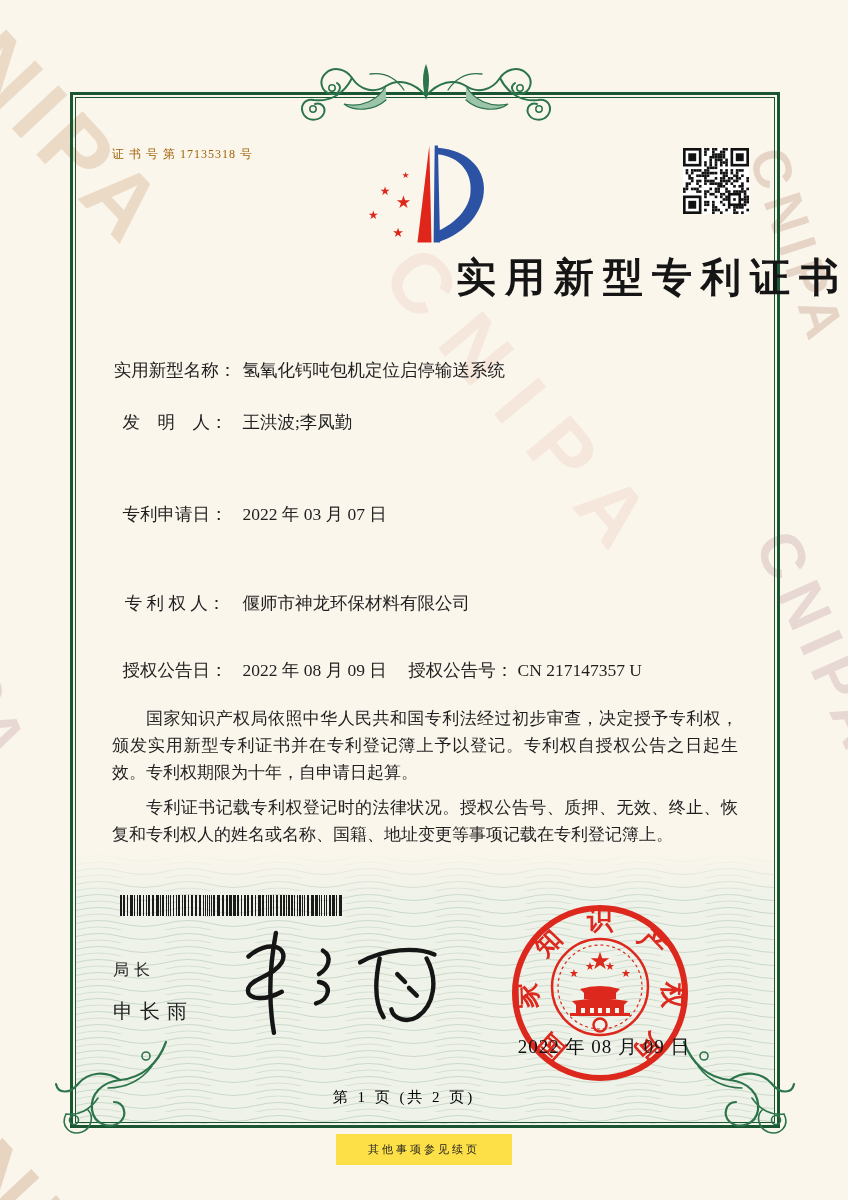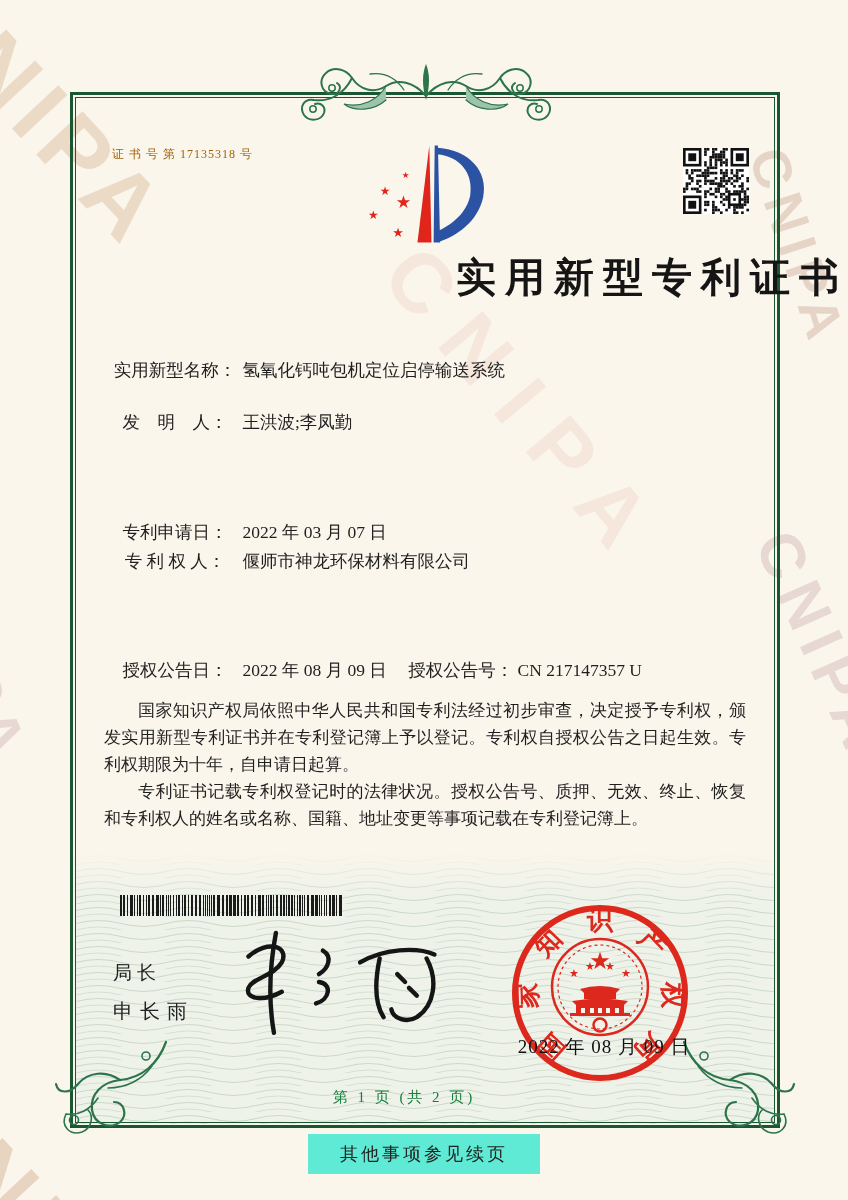--- a/index.html
+++ b/index.html
@@ -27,32 +27,32 @@
   .certno{position:absolute;left:112px;top:146px;font-size:12px;letter-spacing:1px;z-index:4;color:#a16207;}
   .logo{position:absolute;left:355px;top:138px;z-index:4;}
   .qr{position:absolute;left:683px;top:148px;z-index:4;}
   .title{position:absolute;left:0;width:848px;top:250px;text-align:right;font-size:40px;font-weight:bold;
          letter-spacing:9px;z-index:4;color:#151515;}
   .row{position:absolute;left:112px;font-size:17.5px;z-index:4;white-space:nowrap;color:#1f1f1f;}
   .lab{display:inline-block;width:126px;text-align:center;}
   .lab2{margin-left:17px;}
   .paras{position:absolute;left:104px;top:697px;width:642px;font-size:17px;line-height:27px;
          text-align:justify;z-index:4;color:#1f1f1f;}
-  .paras p{margin:0;text-indent:2em;}
+  .paras p{margin:8px;text-indent:2em;}
   .barcode{position:absolute;left:120px;top:895px;z-index:4;}
-  .director-label{position:absolute;left:113px;top:960px;font-size:19px;letter-spacing:5px;z-index:4;}
+  .director-label{position:absolute;left:113px;top:960px;font-size:16px;letter-spacing:5px;z-index:4;}
   .director-name{position:absolute;left:113px;top:998px;font-size:20px;letter-spacing:7px;z-index:4;}
   .signature{position:absolute;left:225px;top:922px;z-index:5;}
   .seal{position:absolute;left:508px;top:901px;z-index:4;}
   .seal-date{position:absolute;left:506px;top:1034px;width:196px;text-align:center;font-size:19px;
              letter-spacing:1px;color:#111;z-index:6;white-space:nowrap;}
   .page-num{position:absolute;left:0;width:808px;top:1088px;text-align:center;font-size:15px;
-            letter-spacing:3px;z-index:4;color:#15803d;}
-  .note{position:absolute;left:50%;transform:translateX(-50%);top:1134px;background:#5eead4;
-        padding:8px 32px;font-size:18px;letter-spacing:3px;z-index:4;color:#222;}
+            letter-spacing:3px;z-index:4;color:#000000;}
+  .note{position:absolute;left:50%;transform:translateX(-50%);top:1134px;background:#fde047;
+        padding:8px 32px;font-size:11px;letter-spacing:3px;z-index:4;color:#222;}
 </style>
 </head>
 <body>
 
 <div class="page">
 
   <span class="wm wm1">CNIPA</span>
   <span class="wm wm2">CNIPA</span>
   <span class="wm wm3">CNIPA</span>
   <span class="wm wm4">CNIPA</span>
@@ -352,25 +352,25 @@
   <div class="title">实用新型专利证书</div>
 
   <div class="row" style="top:358px">
     <span class="lab">实用新型名称：</span>
     <span class="val">氢氧化钙吨包机定位启停输送系统</span>
   </div>
   <div class="row" style="top:410px">
     <span class="lab">发　明　人：</span>
     <span class="val">王洪波;李凤勤</span>
   </div>
-  <div class="row" style="top:520px">
+  <div class="row" style="top:502px">
     <span class="lab">专利申请日：</span>
     <span class="val">2022 年 03 月 07 日</span>
   </div>
-  <div class="row" style="top:549px">
+  <div class="row" style="top:591px">
     <span class="lab">专 利 权 人：</span>
     <span class="val">偃师市神龙环保材料有限公司</span>
   </div>
   <div class="row" style="top:658px">
     <span class="lab">授权公告日：</span>
     <span class="val">2022 年 08 月 09 日</span>
     <span class="lab2">授权公告号：</span>
     <span>CN 217147357 U</span>
   </div>
 

